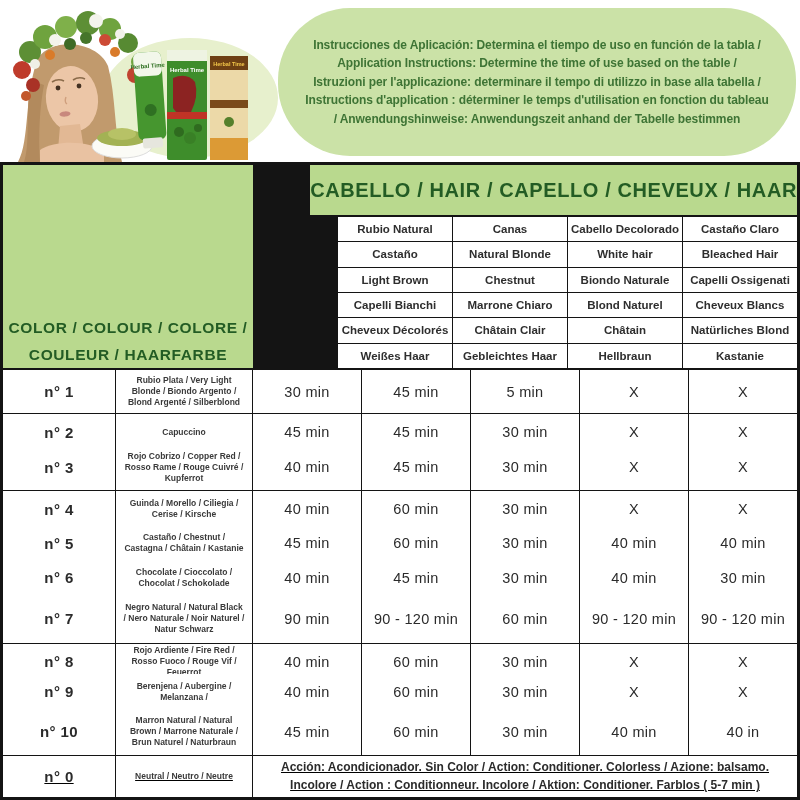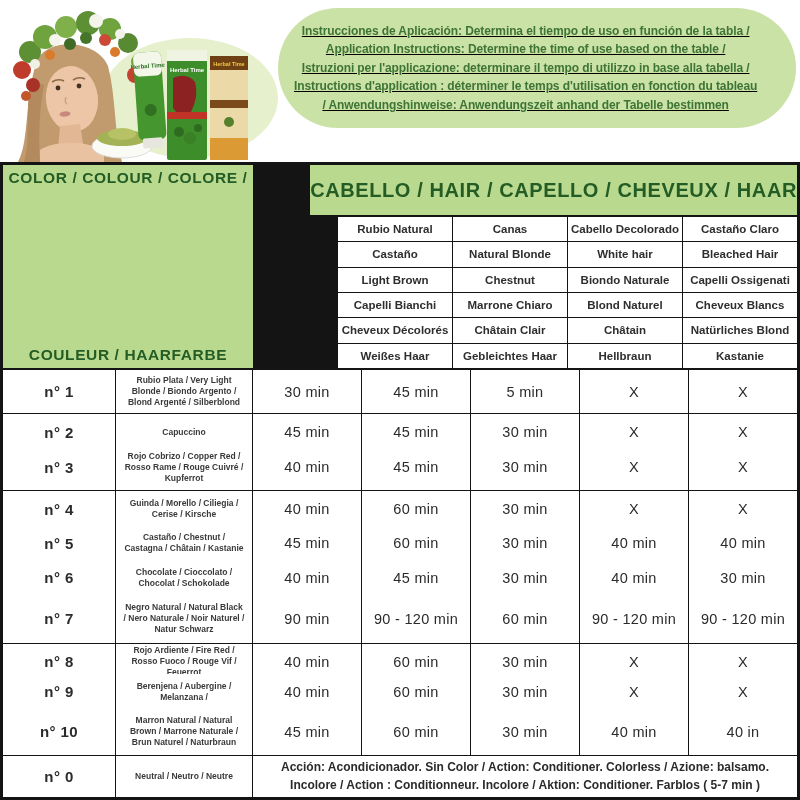--- a/index.html
+++ b/index.html
@@ -2,33 +2,33 @@
 <html style="--hdr-green: #b9d98e; --note-green: #cbe2a7; --hdr-text: #235c24; --line: #141414;"><head>
 <meta charset="utf-8">
 <style>
   html,body{margin:0;padding:0;background:#ffffff;}
   .stage{position:relative;width:800px;height:800px;overflow:hidden;
          font-family:"Liberation Sans","DejaVu Sans",sans-serif;background:#fff;}
   
   .hero{position:relative;width:800px;height:162px;background:#fff;}
   .photo-svg{position:absolute;left:0;top:0;}
   .photo-svg text{font-family:"Liberation Sans",sans-serif;font-weight:bold;}
-  .note{position:absolute;left:278px;top:8px;width:518px;height:120px;
+  .note{position:absolute;left:278px;top:8px;width:518px;height:148px;
         background:var(--note-green,#cbe2a7);border-radius:72px;
-        display:flex;align-items:center;justify-content:flex-start;overflow:hidden;text-decoration:underline;}
+        display:flex;align-items:center;justify-content:center;overflow:hidden;}
   .note-lines{font-size:12px;font-weight:bold;color:#3e7435;line-height:1.55;
               text-align:center;letter-spacing:-0.1px;padding:0 16px;}
   
   .tbl{position:absolute;top:162px;left:0;width:800px;height:638px;box-sizing:border-box;
        border:3px solid var(--line,#141414);background:var(--line,#141414);
        display:flex;flex-direction:column;}
   .tbl-top{height:203px;flex:none;display:grid;grid-template-columns:250px 1fr;
            gap:2px;background:var(--line,#141414);}
   .green{background:var(--hdr-green,#b9d98e);color:var(--hdr-text,#235c24);font-weight:bold;}
-  .color-cell{display:flex;flex-direction:column;align-items:center;justify-content:space-between;
+  .color-cell{display:flex;flex-direction:column;align-items:center;justify-content:flex-end;
               font-size:15.5px;letter-spacing:.6px;line-height:1.7;white-space:nowrap;overflow:hidden;}
   .top-right{display:flex;flex-direction:column;gap:2px;min-height:0;align-items:flex-end;}
   .hair-head{height:50px;flex:none;display:flex;align-items:center;justify-content:center;
              font-size:20px;letter-spacing:.6px;white-space:nowrap;}
   .types-grid{flex:1;display:grid;grid-template-columns:repeat(4,1fr);grid-auto-rows:1fr;
               gap:1px;background:var(--line,#141414);min-height:0;}
   .type-cell{background:#fff;display:flex;align-items:center;justify-content:center;
              text-align:center;font-size:11.5px;font-weight:bold;color:#2e2e2e;
              padding:0 3px;overflow:hidden;}
   .rows{flex:1;display:flex;flex-direction:column;gap:1px;background:var(--line,#141414);
@@ -257,21 +257,21 @@
         </div>
         <div class="row" style="flex-grow: 47;">
           <div class="cell num">n° 10</div>
           <div class="cell desc">Marron Natural / Natural Brown / Marrone Naturale / Brun Naturel / Naturbraun</div>
           <div class="cell time">45 min</div>
           <div class="cell time">60 min</div>
           <div class="cell time">30 min</div>
           <div class="cell time">40 min</div>
           <div class="cell time">40 in</div>
         </div>
-        <div class="row merged" style="flex-grow: 43;">
+        <div class="row merged" style="flex-grow: 43; text-decoration: underline;">
           <div class="cell num">n° 0</div>
           <div class="cell desc">Neutral / Neutro / Neutre</div>
           <div class="cell action">Acción: Acondicionador. Sin Color / Action: Conditioner. Colorless / Azione: balsamo. Incolore / Action : Conditionneur. Incolore / Aktion: Conditioner. Farblos ( 5-7 min )</div>
         </div>
       </div>
   </div>
 
 </div>
 
 </body></html>

